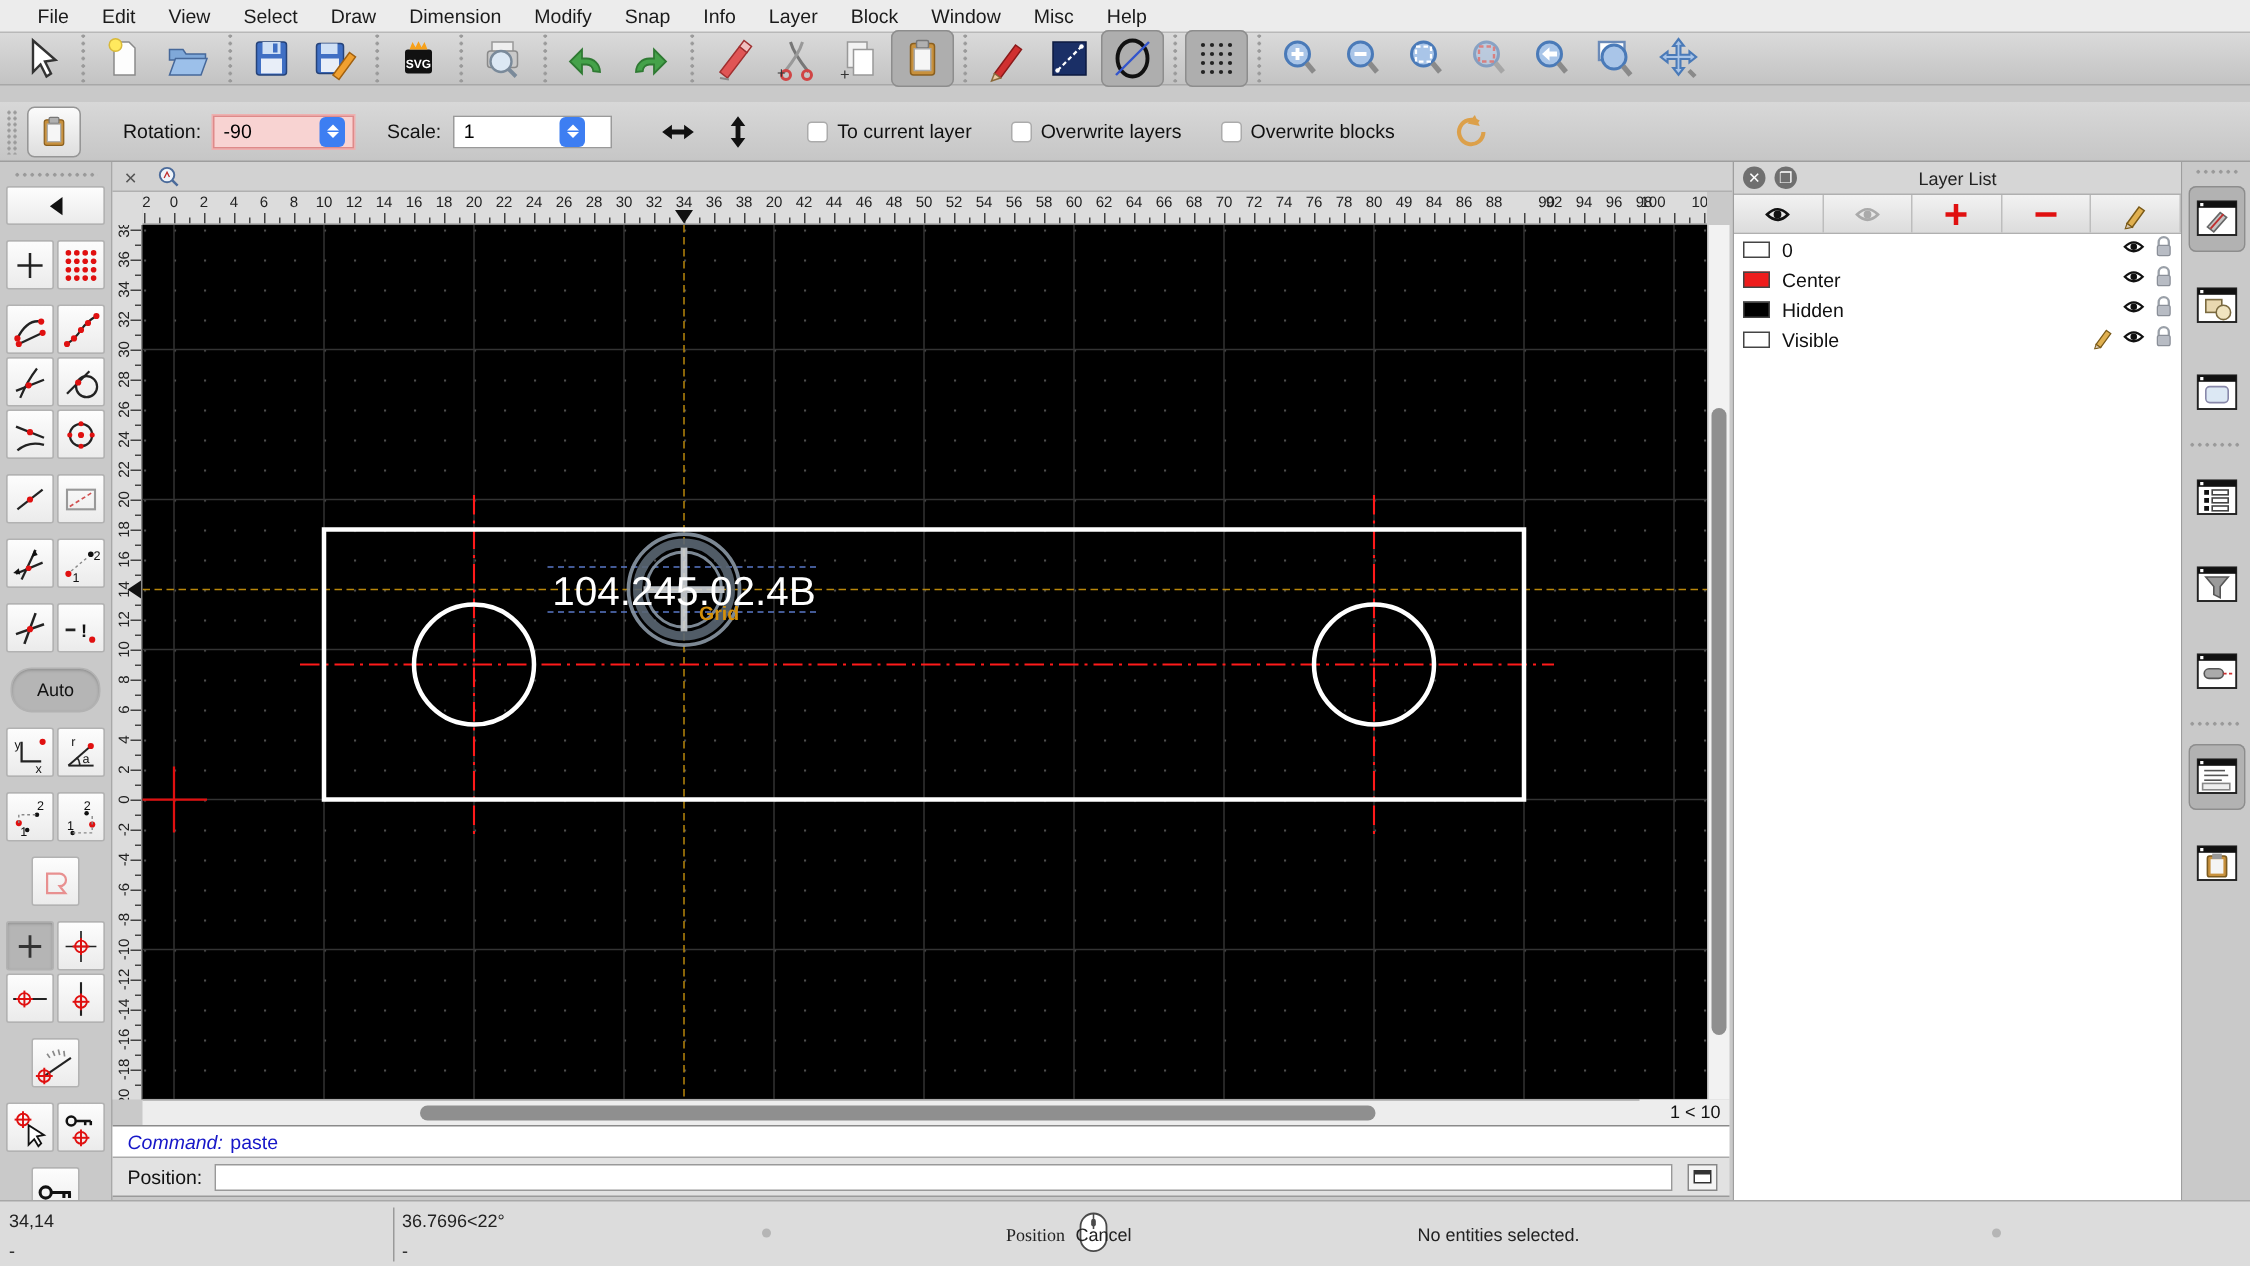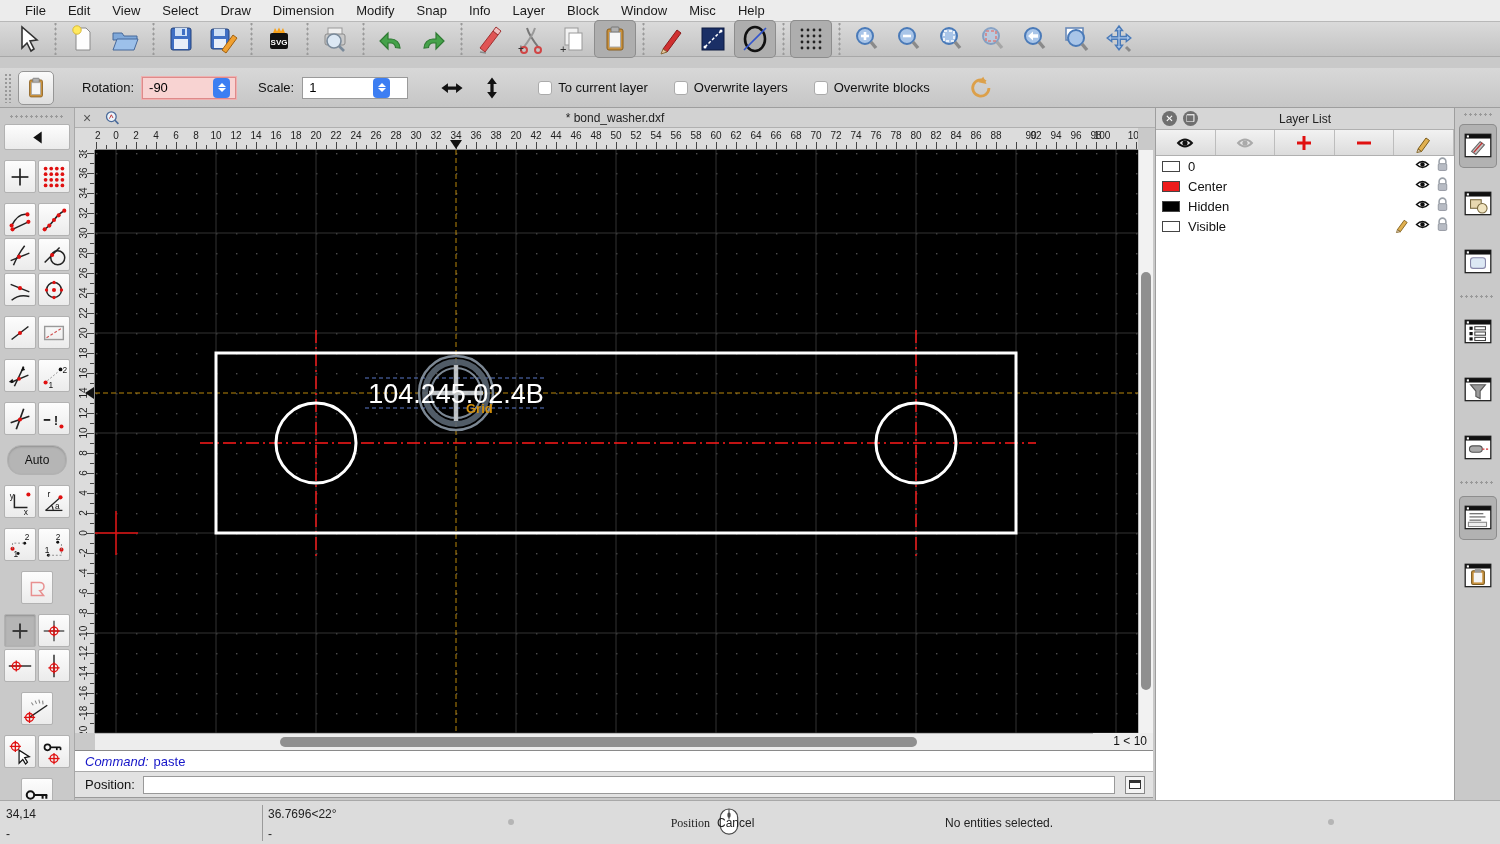--- a/index.html
+++ b/index.html
@@ -689,21 +689,20 @@
             <line x1="12" y1="15" x2="26" y2="15" stroke="#111" stroke-width="2.2"></line>
             <line x1="21" y1="15" x2="21" y2="19" stroke="#111" stroke-width="2.2"></line>
             <line x1="25" y1="15" x2="25" y2="19" stroke="#111" stroke-width="2.2"></line>
           </svg>
         </div>
       </div>
     </div>
 </div>
 
 <div id="tabbar" class="abs">
-  <span id="tab-title">* bond_washer.dxf</span>
   <span id="tab-close">×</span>
   <svg id="tab-appicon" viewBox="0 0 28 28">
     <circle cx="13" cy="12" r="7.5" fill="#eef4fa" stroke="#4a6a9a" stroke-width="2"></circle>
     <line x1="18.5" y1="17.5" x2="24" y2="23" stroke="#4a6a9a" stroke-width="2.6"></line>
     <path d="M10 15 l3 -6 2.5 5" stroke="#c03030" stroke-width="1.4" fill="none"></path>
   </svg>
 </div>
 
 <div id="ruler-corner" class="abs"></div>
 <div id="hruler" class="abs">
@@ -827,21 +826,21 @@
     <div class="hr-tick" style="left: 781px; height: 7px;"></div>
     <span class="hr-label" style="left: 781px;">76</span>
     <div class="hr-tick" style="left: 791px; height: 4px;"></div>
     <div class="hr-tick" style="left: 801px; height: 7px;"></div>
     <span class="hr-label" style="left: 801px;">78</span>
     <div class="hr-tick" style="left: 811px; height: 4px;"></div>
     <div class="hr-tick" style="left: 821px; height: 7px;"></div>
     <span class="hr-label" style="left: 821px;">80</span>
     <div class="hr-tick" style="left: 831px; height: 4px;"></div>
     <div class="hr-tick" style="left: 841px; height: 7px;"></div>
-    <span class="hr-label" style="left: 841px;">82</span>
+    <span class="hr-label" style="left: 841px;">49</span>
     <div class="hr-tick" style="left: 851px; height: 4px;"></div>
     <div class="hr-tick" style="left: 861px; height: 7px;"></div>
     <span class="hr-label" style="left: 861px;">84</span>
     <div class="hr-tick" style="left: 871px; height: 4px;"></div>
     <div class="hr-tick" style="left: 881px; height: 7px;"></div>
     <span class="hr-label" style="left: 881px;">86</span>
     <div class="hr-tick" style="left: 891px; height: 4px;"></div>
     <div class="hr-tick" style="left: 901px; height: 7px;"></div>
     <span class="hr-label" style="left: 901px;">88</span>
     <div class="hr-tick" style="left: 911px; height: 4px;"></div>

